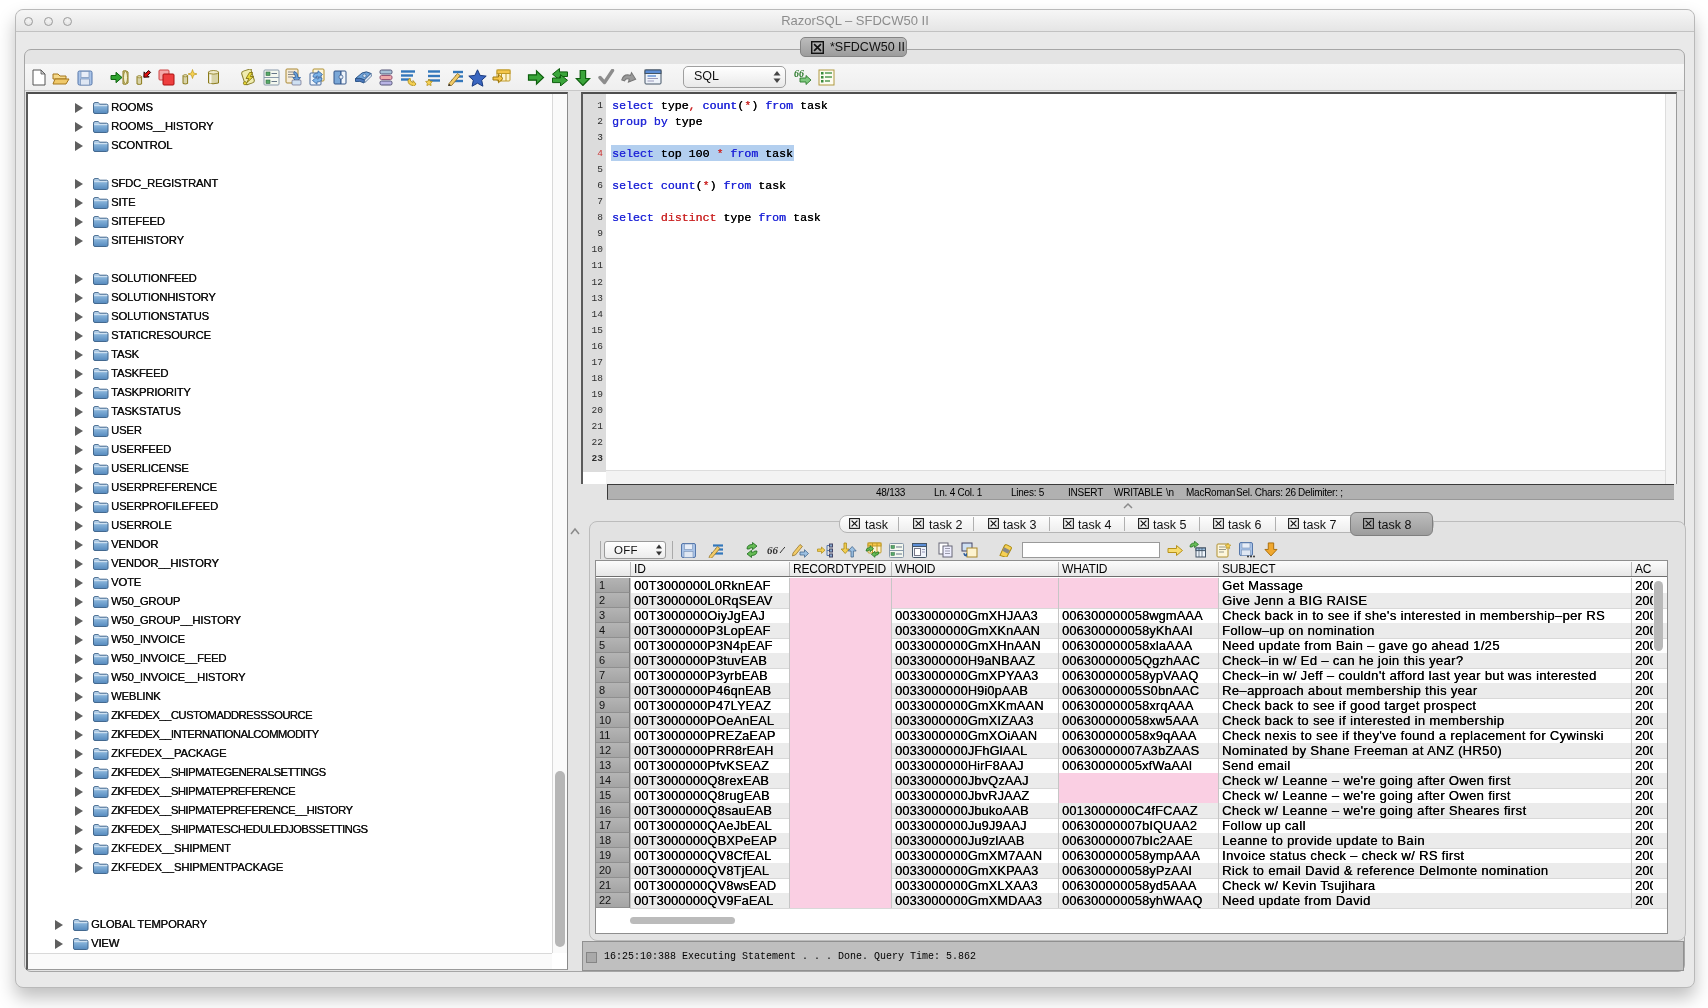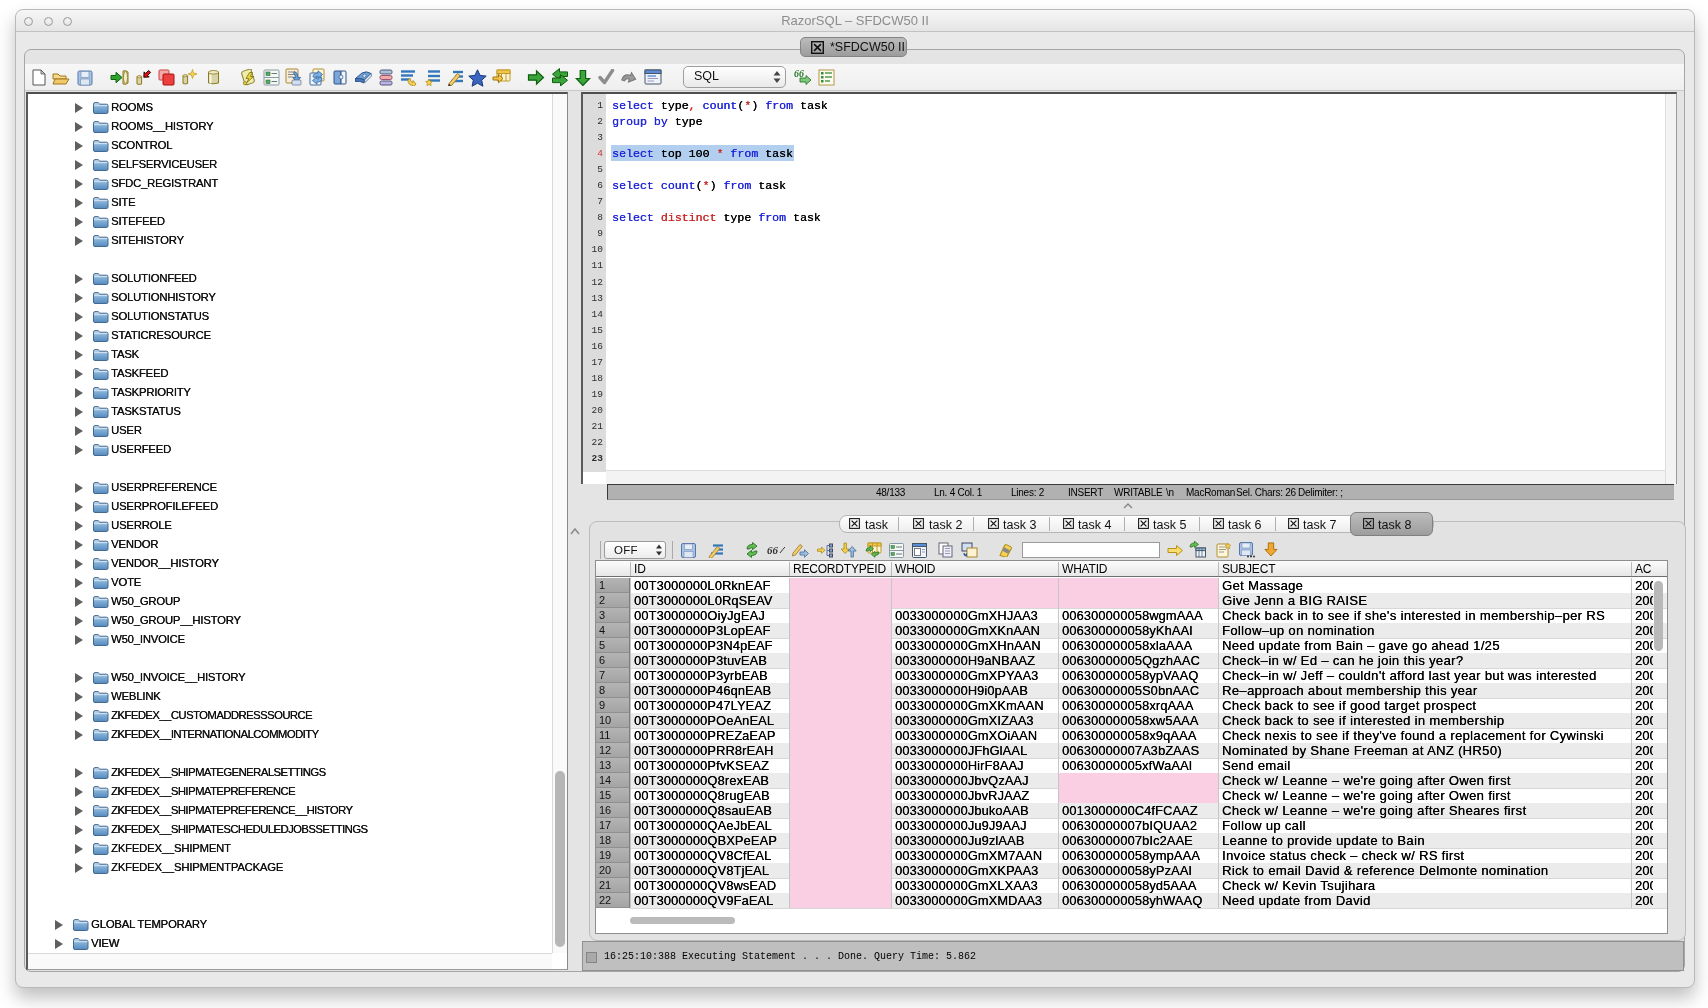--- a/index.html
+++ b/index.html
@@ -275,35 +275,20 @@
             <stop offset="0" stop-color="#c9def2"></stop>
             <stop offset="0.45" stop-color="#7fadd6"></stop>
             <stop offset="1" stop-color="#5589bd"></stop>
           </linearGradient>
         </defs>
         <path d="M1.5 3.2 Q1.5 1.6 3 1.6 L6.2 1.6 L7.8 3.2 L14.6 3.2 Q16 3.2 16 4.6 L16 11 Q16 12.5 14.6 12.5 L3 12.5 Q1.5 12.5 1.5 11 Z" fill="url(#fg)" stroke="#44698f" stroke-width="1"></path>
         <path d="M2.2 4.6 L15.3 4.6" stroke="#ffffff" stroke-opacity="0.55" stroke-width="1"></path>
       </svg>
       <span class="lbl" style="left:83px;letter-spacing:-.2px">SCONTROL</span>
     </div>
-<div class="ti" style="left:0;top:61px;width:540px">
-      <span class="tri" style="left:47px"></span>
-      <svg class="icon" style="left:64px;top:3px" width="17" height="14" viewBox="0 0 17 14">
-        <defs>
-          <linearGradient id="fg" x1="0" y1="0" x2="0" y2="1">
-            <stop offset="0" stop-color="#c9def2"></stop>
-            <stop offset="0.45" stop-color="#7fadd6"></stop>
-            <stop offset="1" stop-color="#5589bd"></stop>
-          </linearGradient>
-        </defs>
-        <path d="M1.5 3.2 Q1.5 1.6 3 1.6 L6.2 1.6 L7.8 3.2 L14.6 3.2 Q16 3.2 16 4.6 L16 11 Q16 12.5 14.6 12.5 L3 12.5 Q1.5 12.5 1.5 11 Z" fill="url(#fg)" stroke="#44698f" stroke-width="1"></path>
-        <path d="M2.2 4.6 L15.3 4.6" stroke="#ffffff" stroke-opacity="0.55" stroke-width="1"></path>
-      </svg>
-      <span class="lbl" style="left:83px;letter-spacing:-.2px">SELFSERVICEUSER</span>
-    </div>
 <div class="ti" style="left:0;top:80px;width:540px">
       <span class="tri" style="left:47px"></span>
       <svg class="icon" style="left:64px;top:3px" width="17" height="14" viewBox="0 0 17 14">
         <defs>
           <linearGradient id="fg" x1="0" y1="0" x2="0" y2="1">
             <stop offset="0" stop-color="#c9def2"></stop>
             <stop offset="0.45" stop-color="#7fadd6"></stop>
             <stop offset="1" stop-color="#5589bd"></stop>
           </linearGradient>
         </defs>
@@ -500,20 +485,35 @@
             <stop offset="0" stop-color="#c9def2"></stop>
             <stop offset="0.45" stop-color="#7fadd6"></stop>
             <stop offset="1" stop-color="#5589bd"></stop>
           </linearGradient>
         </defs>
         <path d="M1.5 3.2 Q1.5 1.6 3 1.6 L6.2 1.6 L7.8 3.2 L14.6 3.2 Q16 3.2 16 4.6 L16 11 Q16 12.5 14.6 12.5 L3 12.5 Q1.5 12.5 1.5 11 Z" fill="url(#fg)" stroke="#44698f" stroke-width="1"></path>
         <path d="M2.2 4.6 L15.3 4.6" stroke="#ffffff" stroke-opacity="0.55" stroke-width="1"></path>
       </svg>
       <span class="lbl" style="left:83px;letter-spacing:-.2px">USERFEED</span>
     </div>
+<div class="ti" style="left:0;top:365px;width:540px">
+      <span class="tri" style="left:47px"></span>
+      <svg class="icon" style="left:64px;top:3px" width="17" height="14" viewBox="0 0 17 14">
+        <defs>
+          <linearGradient id="fg" x1="0" y1="0" x2="0" y2="1">
+            <stop offset="0" stop-color="#c9def2"></stop>
+            <stop offset="0.45" stop-color="#7fadd6"></stop>
+            <stop offset="1" stop-color="#5589bd"></stop>
+          </linearGradient>
+        </defs>
+        <path d="M1.5 3.2 Q1.5 1.6 3 1.6 L6.2 1.6 L7.8 3.2 L14.6 3.2 Q16 3.2 16 4.6 L16 11 Q16 12.5 14.6 12.5 L3 12.5 Q1.5 12.5 1.5 11 Z" fill="url(#fg)" stroke="#44698f" stroke-width="1"></path>
+        <path d="M2.2 4.6 L15.3 4.6" stroke="#ffffff" stroke-opacity="0.55" stroke-width="1"></path>
+      </svg>
+      <span class="lbl" style="left:83px;letter-spacing:-.2px">USERLICENSE</span>
+    </div>
 <div class="ti" style="left:0;top:384px;width:540px">
       <span class="tri" style="left:47px"></span>
       <svg class="icon" style="left:64px;top:3px" width="17" height="14" viewBox="0 0 17 14">
         <defs>
           <linearGradient id="fg" x1="0" y1="0" x2="0" y2="1">
             <stop offset="0" stop-color="#c9def2"></stop>
             <stop offset="0.45" stop-color="#7fadd6"></stop>
             <stop offset="1" stop-color="#5589bd"></stop>
           </linearGradient>
         </defs>
@@ -635,20 +635,35 @@
             <stop offset="0" stop-color="#c9def2"></stop>
             <stop offset="0.45" stop-color="#7fadd6"></stop>
             <stop offset="1" stop-color="#5589bd"></stop>
           </linearGradient>
         </defs>
         <path d="M1.5 3.2 Q1.5 1.6 3 1.6 L6.2 1.6 L7.8 3.2 L14.6 3.2 Q16 3.2 16 4.6 L16 11 Q16 12.5 14.6 12.5 L3 12.5 Q1.5 12.5 1.5 11 Z" fill="url(#fg)" stroke="#44698f" stroke-width="1"></path>
         <path d="M2.2 4.6 L15.3 4.6" stroke="#ffffff" stroke-opacity="0.55" stroke-width="1"></path>
       </svg>
       <span class="lbl" style="left:83px;letter-spacing:-.2px">W50_INVOICE</span>
     </div>
+<div class="ti" style="left:0;top:555px;width:540px">
+      <span class="tri" style="left:47px"></span>
+      <svg class="icon" style="left:64px;top:3px" width="17" height="14" viewBox="0 0 17 14">
+        <defs>
+          <linearGradient id="fg" x1="0" y1="0" x2="0" y2="1">
+            <stop offset="0" stop-color="#c9def2"></stop>
+            <stop offset="0.45" stop-color="#7fadd6"></stop>
+            <stop offset="1" stop-color="#5589bd"></stop>
+          </linearGradient>
+        </defs>
+        <path d="M1.5 3.2 Q1.5 1.6 3 1.6 L6.2 1.6 L7.8 3.2 L14.6 3.2 Q16 3.2 16 4.6 L16 11 Q16 12.5 14.6 12.5 L3 12.5 Q1.5 12.5 1.5 11 Z" fill="url(#fg)" stroke="#44698f" stroke-width="1"></path>
+        <path d="M2.2 4.6 L15.3 4.6" stroke="#ffffff" stroke-opacity="0.55" stroke-width="1"></path>
+      </svg>
+      <span class="lbl" style="left:83px;letter-spacing:-.2px">W50_INVOICE__FEED</span>
+    </div>
 <div class="ti" style="left:0;top:574px;width:540px">
       <span class="tri" style="left:47px"></span>
       <svg class="icon" style="left:64px;top:3px" width="17" height="14" viewBox="0 0 17 14">
         <defs>
           <linearGradient id="fg" x1="0" y1="0" x2="0" y2="1">
             <stop offset="0" stop-color="#c9def2"></stop>
             <stop offset="0.45" stop-color="#7fadd6"></stop>
             <stop offset="1" stop-color="#5589bd"></stop>
           </linearGradient>
         </defs>
@@ -694,20 +709,35 @@
           <linearGradient id="fg" x1="0" y1="0" x2="0" y2="1">
             <stop offset="0" stop-color="#c9def2"></stop>
             <stop offset="0.45" stop-color="#7fadd6"></stop>
             <stop offset="1" stop-color="#5589bd"></stop>
           </linearGradient>
         </defs>
         <path d="M1.5 3.2 Q1.5 1.6 3 1.6 L6.2 1.6 L7.8 3.2 L14.6 3.2 Q16 3.2 16 4.6 L16 11 Q16 12.5 14.6 12.5 L3 12.5 Q1.5 12.5 1.5 11 Z" fill="url(#fg)" stroke="#44698f" stroke-width="1"></path>
         <path d="M2.2 4.6 L15.3 4.6" stroke="#ffffff" stroke-opacity="0.55" stroke-width="1"></path>
       </svg>
       <span class="lbl" style="left:83px;letter-spacing:-.55px">ZKFEDEX__INTERNATIONALCOMMODITY</span>
+    </div>
+<div class="ti" style="left:0;top:650px;width:540px">
+      <span class="tri" style="left:47px"></span>
+      <svg class="icon" style="left:64px;top:3px" width="17" height="14" viewBox="0 0 17 14">
+        <defs>
+          <linearGradient id="fg" x1="0" y1="0" x2="0" y2="1">
+            <stop offset="0" stop-color="#c9def2"></stop>
+            <stop offset="0.45" stop-color="#7fadd6"></stop>
+            <stop offset="1" stop-color="#5589bd"></stop>
+          </linearGradient>
+        </defs>
+        <path d="M1.5 3.2 Q1.5 1.6 3 1.6 L6.2 1.6 L7.8 3.2 L14.6 3.2 Q16 3.2 16 4.6 L16 11 Q16 12.5 14.6 12.5 L3 12.5 Q1.5 12.5 1.5 11 Z" fill="url(#fg)" stroke="#44698f" stroke-width="1"></path>
+        <path d="M2.2 4.6 L15.3 4.6" stroke="#ffffff" stroke-opacity="0.55" stroke-width="1"></path>
+      </svg>
+      <span class="lbl" style="left:83px;letter-spacing:-.2px">ZKFEDEX__PACKAGE</span>
     </div>
 <div class="ti" style="left:0;top:669px;width:540px">
       <span class="tri" style="left:47px"></span>
       <svg class="icon" style="left:64px;top:3px" width="17" height="14" viewBox="0 0 17 14">
         <defs>
           <linearGradient id="fg" x1="0" y1="0" x2="0" y2="1">
             <stop offset="0" stop-color="#c9def2"></stop>
             <stop offset="0.45" stop-color="#7fadd6"></stop>
             <stop offset="1" stop-color="#5589bd"></stop>
           </linearGradient>
@@ -857,21 +887,21 @@
 <div class="ln" style="top:311px;">20</div>
 <div class="ln" style="top:327px;">21</div>
 <div class="ln" style="top:343px;">22</div>
 <div class="ln" style="top:359px;font-weight:bold;">23</div>
   <div id="edhs"></div>
   <div id="edvs"></div>
 </div>
 <div id="edstatus">
     <span style="left:268px">48/133</span>
     <span style="left:326px">Ln. 4 Col. 1</span>
-    <span style="left:403px">Lines: 2</span>
+    <span style="left:403px">Lines: 5</span>
     <span style="left:460px">INSERT</span>
     <span style="left:506px">WRITABLE</span>
     <span style="left:558px">\n</span>
     <span style="left:578px">MacRoman</span>
     <span style="left:628px">Sel. Chars: 26</span>
     <span style="left:690px">Delimiter: ;</span>
   </div>
 <svg class="icon" style="left:569px;top:527px" width="12" height="9" viewBox="0 0 12 9">
     <path d="M2 7 L6 2 L10 7" fill="none" stroke="#8a8a8a" stroke-width="1.5"></path>
   </svg>

